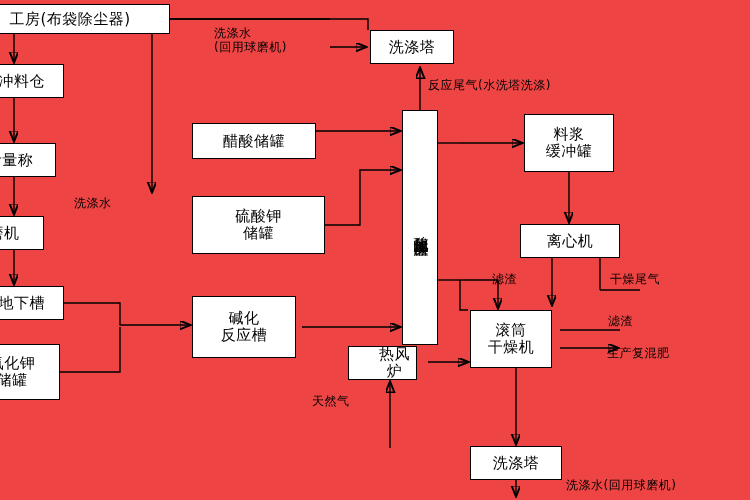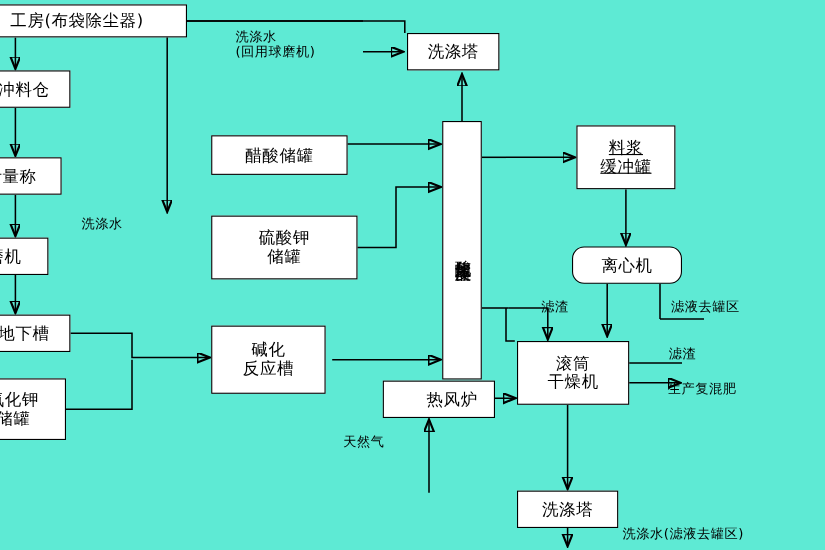--- a/index.html
+++ b/index.html
@@ -4,21 +4,21 @@
 <style>
   html, body {
     margin: 0;
     padding: 0;
     background: #ffffff;
   }
   #stage {
     position: relative;
     width: 750px;
     height: 500px;
-    background: #5eead4;
+    background: #ef4444;
     font-family: "DejaVu Sans", "Liberation Sans", sans-serif;
     overflow: hidden;
   }
   .box {
     position: absolute;
     box-sizing: border-box;
     border: 1px solid #000000;
     background: #ffffff;
     display: flex;
     align-items: center;
@@ -144,45 +144,46 @@
   <div class="box" style="left:192px; top:123px; width:124px; height:36px;">醋酸储罐</div>
 
   <div class="box" style="left:192px; top:196px; width:133px; height:58px;">硫酸钾
 储罐</div>
 
   <div class="box" style="left:192px; top:296px; width:104px; height:62px;">碱化
 反应槽</div>
 
   <div class="box vert" style="left:402px; top:110px; width:36px; height:235px;">酸化加压反应器</div>
 
-  <div class="box" style="left:524px; top:114px; width:90px; height:58px;text-decoration:underline;">料浆
+  <div class="box" style="left:524px; top:114px; width:90px; height:58px;">料浆
 缓冲罐</div>
 
-  <div class="box" style="left:520px; top:224px; width:100px; height:34px;border-radius:11px;">离心机</div>
+  <div class="box" style="left:520px; top:224px; width:100px; height:34px;">离心机</div>
 
-  <div class="box" style="left:470px; top:310px; width:102px; height:58px;">滚筒
+  <div class="box" style="left:470px; top:310px; width:82px; height:58px;">滚筒
 干燥机</div>
 
-  <div class="box" style="left:348px; top:346px; width:102px; height:34px;padding-left:24px;">热风炉</div>
+  <div class="box" style="left:348px; top:346px; width:69px; height:34px;padding-left:24px;">热风炉</div>
 
   <div class="box" style="left:470px; top:446px; width:92px; height:34px;">洗涤塔</div>
 
   <div class="label" style="left:214px; top:26px;">洗涤水
 (回用球磨机)</div>
 
+  <div class="label" style="left:428px; top:78px;">反应尾气(水洗塔洗涤)</div>
 
   <div class="label" style="left:74px; top:196px;">洗涤水</div>
 
   <div class="label" style="left:492px; top:272px;">滤渣</div>
 
-  <div class="label" style="left:610px; top:272px;">滤液去罐区</div>
+  <div class="label" style="left:610px; top:272px;">干燥尾气</div>
 
   <div class="label" style="left:608px; top:314px;">滤渣</div>
 
   <div class="label" style="left:607px; top:346px;">生产复混肥</div>
 
   <div class="label" style="left:312px; top:394px;">天然气</div>
 
 
-  <div class="label" style="left:566px; top:478px;">洗涤水(滤液去罐区)</div>
+  <div class="label" style="left:566px; top:478px;">洗涤水(回用球磨机)</div>
 
 
 </div>
 
 </body></html>

